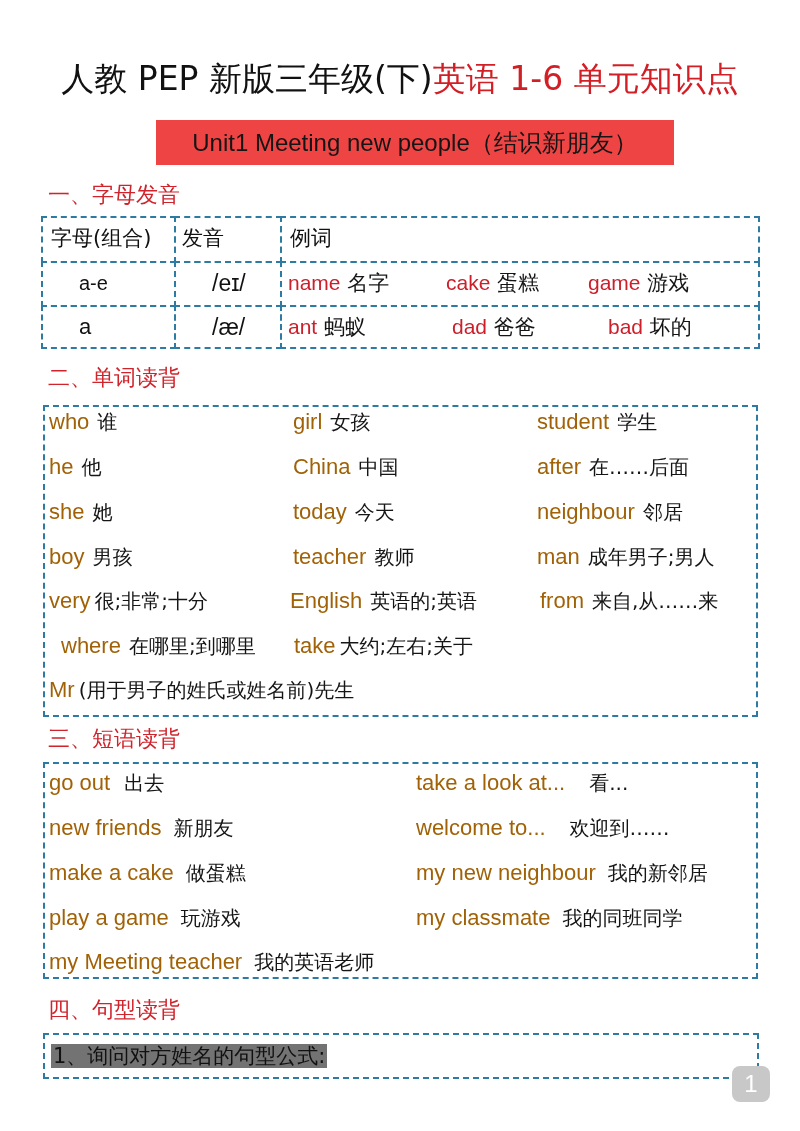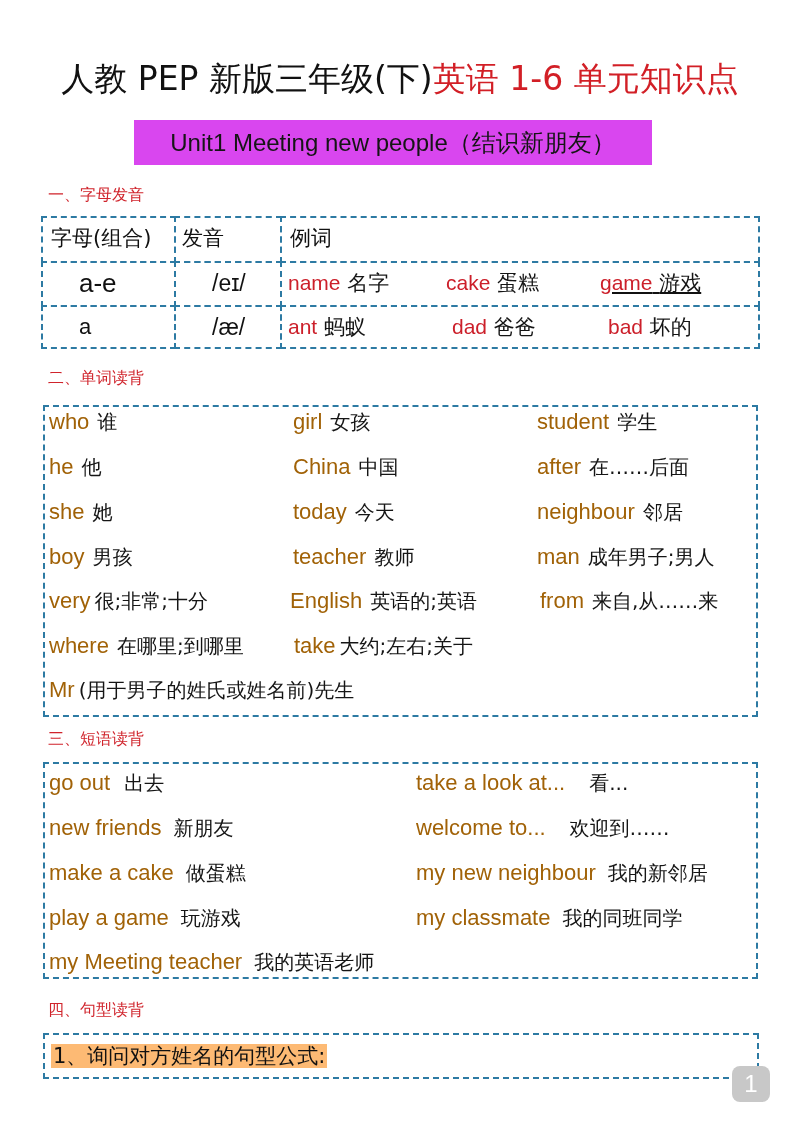--- a/index.html
+++ b/index.html
@@ -8,44 +8,44 @@
     font-family: "DejaVu Sans", "Liberation Sans", sans-serif; color: #111;
   }
   .abs { position: absolute; }
   .title {
     left: 0; width: 800px; top: 56px; text-align: center; font-size: 33px; line-height: 46px;
     letter-spacing: 0px; white-space: nowrap;
   }
   .title .black { color: #111; }
   .title .red { color: #d21f26; }
   .banner {
-    left: 134px; top: 120px; width: 518px; height: 45px; background: #d946ef;
+    left: 156px; top: 120px; width: 518px; height: 45px; background: #ef4444;
     font-size: 24px; line-height: 45px; text-align: center; color: #151515; white-space: nowrap;
     font-family: "Liberation Sans", sans-serif;
   }
   .sec-head {
-    left: 48px; font-size: 16px; color: #d0242c; line-height: 30px; white-space: nowrap;
+    left: 48px; font-size: 22px; color: #d0242c; line-height: 30px; white-space: nowrap;
   }
   .dash-box {
     border: 2px dashed #2d7aa3; box-sizing: border-box;
   }
   .red { color: #cc1f2a; }
   .en { font-family: "Liberation Sans", sans-serif; }
   .cn { color: #151515; }
   
   .tbl { left: 41px; top: 216px; width: 719px; height: 133px; }
   .tcell { position: absolute; box-sizing: border-box; border: 2px dashed #2d7aa3; font-size: 21px; line-height: 40px; white-space: nowrap; }
   
   .wbox { left: 43px; top: 405px; width: 715px; height: 312px; }
   .item { position: absolute; font-size: 22px; line-height: 30px; white-space: nowrap; }
   .item .en { color: #a16207; }
   .item .cn { margin-left: 8px; font-size: 20px; }
   .pbox { left: 43px; top: 762px; width: 715px; height: 217px; text-align: right; }
   .sbox { left: 43px; top: 1033px; width: 716px; height: 46px; }
-  .hl { background: #fdba74; font-size: 21px; line-height: 30px; padding: 0 2px; color: #111; }
+  .hl { background: #737373; font-size: 21px; line-height: 30px; padding: 0 2px; color: #111; }
   .page-badge {
     left: 732px; top: 1066px; width: 38px; height: 36px; background: #c8c8c8; border-radius: 8px;
     color: #ffffff; font-size: 24px; line-height: 36px; text-align: center; font-family: "Liberation Sans", sans-serif;
   }
 </style>
 </head>
 <body>
 
 <div class="abs title">
   <span class="black">人教 PEP 新版三年级(下)</span><span class="red" style="color:#d21f26">英语 1-6 单元知识点</span>
@@ -54,26 +54,26 @@
 <div class="abs banner">Unit1 Meeting new people（结识新朋友）</div>
 
 <div class="abs sec-head" style="top:180px">一、字母发音</div>
 
 <div class="abs tbl">
 
   <div class="tcell" style="left:0;top:0;width:135px;height:47px;padding-left:8px;"><span>字母(组合)</span></div>
   <div class="tcell" style="left:133px;top:0;width:108px;height:47px;padding-left:6px;"><span>发音</span></div>
   <div class="tcell" style="left:239px;top:0;width:480px;height:47px;padding-left:8px;"><span>例词</span></div>
 
-  <div class="tcell en" style="left:0;top:45px;width:135px;height:46px;padding-left:36px;font-size:26px;"><span>a-e</span></div>
+  <div class="tcell en" style="left:0;top:45px;width:135px;height:46px;padding-left:36px;font-size:20px;"><span>a-e</span></div>
   <div class="tcell en" style="left:133px;top:45px;width:108px;height:46px;padding-left:36px;font-size:23px;"><span>/eɪ/</span></div>
   <div class="tcell" style="left:239px;top:45px;width:480px;height:46px;">
     <span class="abs" style="left:6px;"><span class="en red">name</span> <span class="cn">名字</span></span>
     <span class="abs" style="left:164px;"><span class="en red">cake</span> <span class="cn">蛋糕</span></span>
-    <span class="abs" style="left:318px;text-decoration:underline;"><span class="en red">game</span> <span class="cn">游戏</span></span>
+    <span class="abs" style="left:306px;"><span class="en red">game</span> <span class="cn">游戏</span></span>
   </div>
 
   <div class="tcell en" style="left:0;top:89px;width:135px;height:44px;padding-left:36px;font-size:22px;"><span>a</span></div>
   <div class="tcell en" style="left:133px;top:89px;width:108px;height:44px;padding-left:36px;font-size:23px;"><span>/æ/</span></div>
   <div class="tcell" style="left:239px;top:89px;width:480px;height:44px;">
     <span class="abs" style="left:6px;"><span class="en red">ant</span> <span class="cn">蚂蚁</span></span>
     <span class="abs" style="left:170px;"><span class="en red">dad</span> <span class="cn">爸爸</span></span>
     <span class="abs" style="left:326px;text-align:center;"><span class="en red">bad</span> <span class="cn">坏的</span></span>
   </div>
 </div>
@@ -95,21 +95,21 @@
   <div class="item" style="left:492px;top:90px"><span class="en">neighbour</span><span class="cn">邻居</span></div>
 
   <div class="item" style="left:4px;top:135px"><span class="en">boy</span><span class="cn">男孩</span></div>
   <div class="item" style="left:248px;top:135px"><span class="en">teacher</span><span class="cn">教师</span></div>
   <div class="item" style="left:492px;top:135px"><span class="en">man</span><span class="cn">成年男子;男人</span></div>
 
   <div class="item" style="left:4px;top:179px"><span class="en">very</span><span class="cn" style="margin-left:4px">很;非常;十分</span></div>
   <div class="item" style="left:245px;top:179px"><span class="en">English</span><span class="cn">英语的;英语</span></div>
   <div class="item" style="left:495px;top:179px"><span class="en">from</span><span class="cn">来自,从……来</span></div>
 
-  <div class="item" style="left:4px;top:224px"><span class="en">where</span><span class="cn">在哪里;到哪里</span></div>
+  <div class="item" style="left:16px;top:224px"><span class="en">where</span><span class="cn">在哪里;到哪里</span></div>
   <div class="item" style="left:249px;top:224px"><span class="en">take</span><span class="cn" style="margin-left:4px">大约;左右;关于</span></div>
 
   <div class="item" style="left:4px;top:268px"><span class="en">Mr</span><span class="cn" style="margin-left:4px">(用于男子的姓氏或姓名前)先生</span></div>
 </div>
 
 <div class="abs sec-head" style="top:724px">三、短语读背</div>
 
 <div class="abs dash-box pbox">
 
   <div class="item" style="left:4px;top:4px"><span class="en">go out</span><span class="cn" style="margin-left:14px">出去</span></div>

